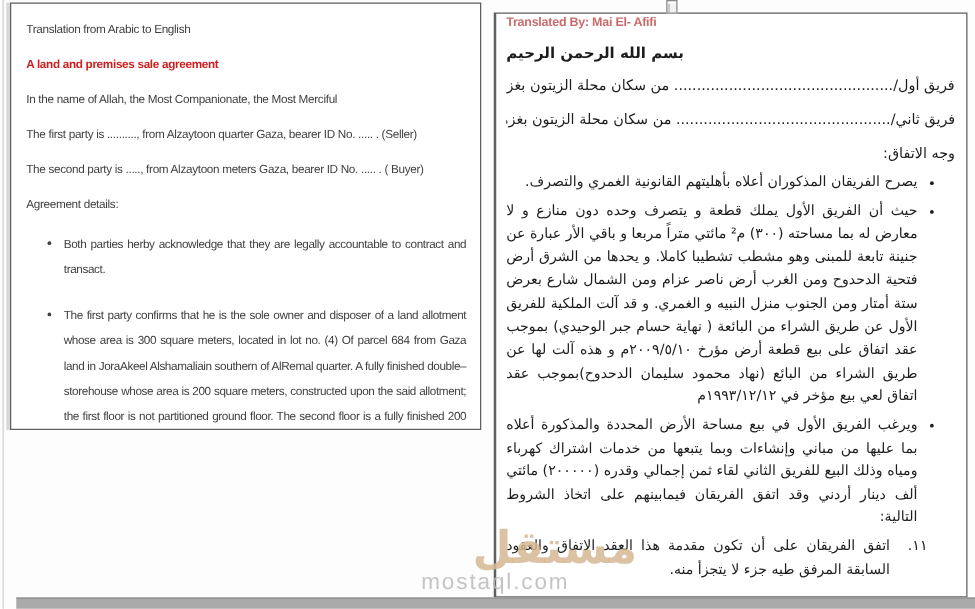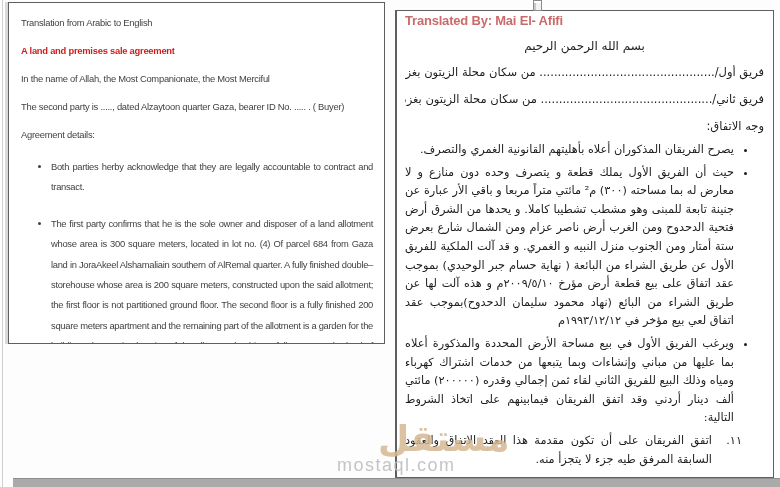--- a/index.html
+++ b/index.html
@@ -16,23 +16,23 @@
   .page-left{left:8px;top:2px;width:377px;height:342px;padding:13px 11px 0 12px;box-shadow:-3px 0 0 #d8d8d8;}
   .page-right{left:395px;top:10px;width:379px;height:468px;padding:2px 9px 0 8px;border-left-width:2px;}
 
   
   .single{font-size:9.4px;line-height:13px;margin:0 0 15px 0;letter-spacing:-0.25px;white-space:nowrap;}
   .en-title{color:#cf1d1d;font-weight:bold;}
   .en-bullets{margin:4px 0 0 0;padding:0 0 0 30px;list-style:disc;}
   .en-bullets li{font-size:9.4px;line-height:20.4px;letter-spacing:-0.3px;margin:16px 0 8px 0;text-align:justify;}
 
   
-  .translator-note{font-size:13px;font-weight:bold;color:#c96b6b;margin:0;letter-spacing:-0.2px;}
+  .translator-note{font-size:10px;font-weight:bold;color:#c96b6b;margin:0;letter-spacing:-0.2px;}
   .ar{direction:rtl;unicode-bidi:embed;color:#1d1d1d;font-family:"DejaVu Sans",sans-serif;}
-  .ar-basmala{text-align:center;font-size:12px;margin:11px 0 0 0;}
+  .ar-basmala{text-align:left;font-size:12px;margin:11px 0 0 0;font-weight:bold;}
   .ar-title{text-align:center;font-size:12.5px;font-weight:bold;color:#e03434;margin:12px 0 0 0;}
   .ar-party{text-align:right;font-size:11.5px;line-height:15px;margin:12px 0 0 0;white-space:nowrap;overflow:hidden;}
   .ar-wajh{text-align:right;font-size:11.5px;margin:12px 0 0 0;}
   .ar-bullets{margin:8px 16px 0 0;padding:0 14px 0 0;list-style:disc;}
   .ar-bullets li{font-size:11.3px;line-height:18.6px;margin:0 0 4px 0;text-align:justify;}
   .num-list{margin:2px 22px 0 0;}
   .num-item{display:flex;gap:8px;font-size:11.3px;line-height:18.6px;margin:0 0 2px 0;}
   .num-item .num{min-width:22px;white-space:nowrap;}
   .num-item .num-text{flex:1;text-align:justify;}
 
@@ -53,21 +53,22 @@
 </style>
 </head>
 <body>
 
 <div class="app-edge-line"></div>
 
 <div class="page page-left">
   <p class="single">Translation from Arabic to English</p>
   <p class="single en-title">A land and premises sale agreement</p>
   <p class="single">In the name of Allah, the Most Companionate, the Most Merciful</p>
-  <p class="single">The second party is ....., dated Alzaytoon quarter Gaza, bearer ID No. ..... . ( Buyer)</p>
+  <p class="single">The first party is .........., from Alzaytoon quarter Gaza, bearer ID No. ..... . (Seller)</p>
+  <p class="single">The second party is ....., from Alzaytoon meters Gaza, bearer ID No. ..... . ( Buyer)</p>
   <p class="single">Agreement details:</p>
   <ul class="en-bullets">
     <li>Both parties herby acknowledge that they are legally accountable to contract and transact.</li>
     <li>The first party confirms that he is the sole owner and disposer of a land allotment whose area is 300 square meters, located in lot no. (4) Of parcel 684 from Gaza land in JoraAkeel Alshamaliain southern of AlRemal quarter. A fully finished double–storehouse whose area is 200 square meters, constructed upon the said allotment; the first floor is not partitioned ground floor. The second floor is a fully finished 200 square meters apartment and the remaining part of the allotment is a garden for the building. The precise location of the allotment land is as follows: east: the land of Fathia Aldahdouh; west: the land of Nasser Azzam; north; six-meter wide public road, and from the south: the house of AlNabeeh and Algemry families. The title of the sale allotment was accrued to the first party by means of a land sale agreement with ........, dated on 10/5/2009, who in turn acquired the title by means of the second sale agreement with ........, dated on the 12/12/1993.</li>
   </ul>
 </div>
 
 <div class="page page-right">
   <p class="translator-note">Translated By: Mai El- Afifi</p>
   <p class="ar ar-basmala">بسم الله الرحمن الرحيم</p>

